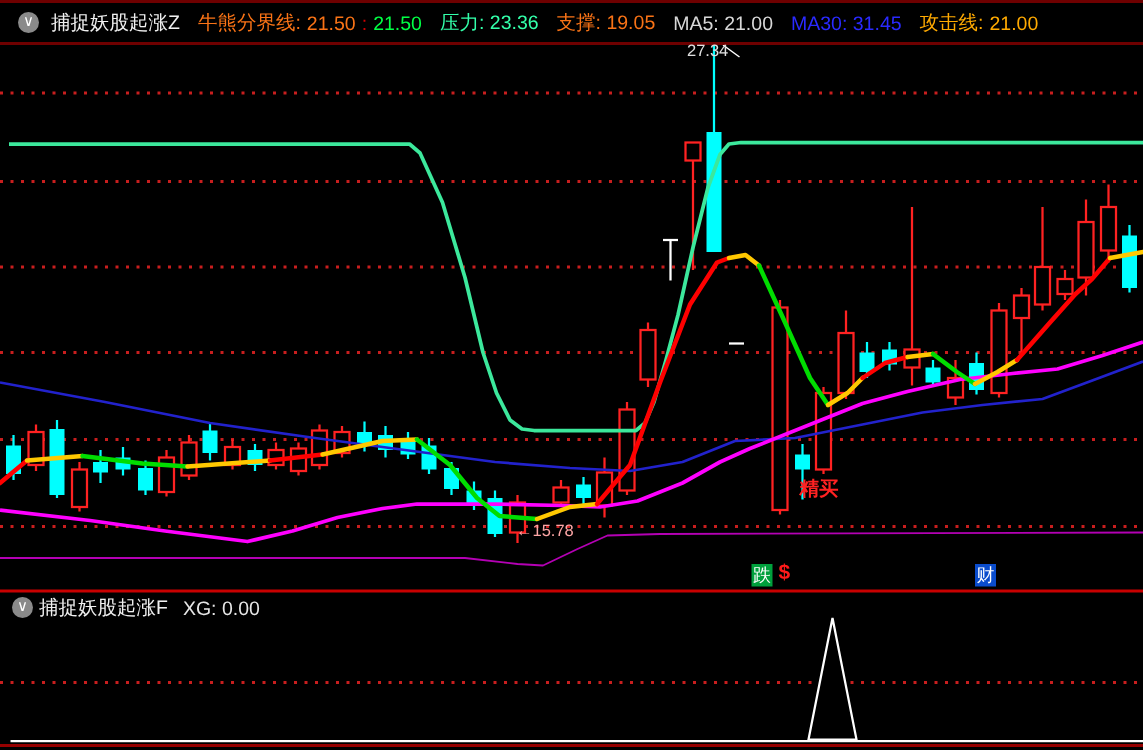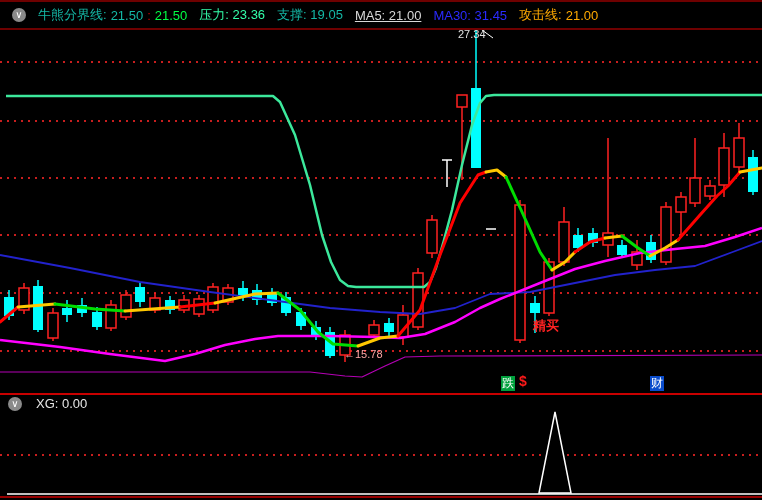--- a/index.html
+++ b/index.html
@@ -7,24 +7,24 @@
           font-family:"Liberation Sans","DejaVu Sans",sans-serif;}
   #chart-svg{position:absolute;left:0;top:0;}
   .titlebar{position:absolute;left:0;top:2px;width:762px;height:26px;display:flex;
             align-items:center;padding-left:8px;font-size:13px;white-space:nowrap;z-index:5;}
   .titlebar span{margin-right:4px;}
   .sym{color:#f0f0f0;}
   .ind{color:#f0f0f0;margin-left:4px;}
   .dd-icon{display:inline-flex;align-items:center;justify-content:center;width:14px;height:14px;
            border-radius:50%;background:#8a8a8a;color:#fff;font-size:10px;line-height:14px;
            margin:0 4px;flex:none;}
-  .mag{color:#14b8a6;}
+  .mag{color:#f97316;}
   .grn{color:#00ff44;}
   .mint{color:#33ffaa;}
-  .gray{color:#d8d8d8;text-decoration:underline;}
+  .gray{color:#d8d8d8;}
   .blue{color:#2a2aff;}
   .org{color:#ffaa00;}
   .rcolon{color:#d00000;}
   .gap{margin-left:8px;}
   .ann{position:absolute;z-index:4;white-space:nowrap;}
   .ann-high{left:458px;top:28px;color:#e0e0e0;font-size:11px;}
   .ann-low{left:344px;top:348px;color:#fca5a5;font-size:11px;}
   .ann-buy{left:533px;top:317px;color:#ff2222;font-size:13px;font-weight:bold;}
   .badge{position:absolute;z-index:4;font-size:12px;line-height:15px;height:15px;padding:0 1px;
          color:#fff;}
@@ -173,20 +173,21 @@
       <line x1="7" y1="494" x2="762" y2="494" stroke="#ffffff" stroke-width="1.5"></line>
       <polygon points="539,493 555,412 571,493" fill="#000" stroke="#ffffff" stroke-width="1.5"></polygon>
       <line x1="0" y1="1" x2="762" y2="1" stroke="#6e0000" stroke-width="2"></line>
       <line x1="0" y1="29" x2="762" y2="29" stroke="#6e0000" stroke-width="2"></line>
       <line x1="0" y1="394" x2="762" y2="394" stroke="#c80000" stroke-width="2"></line>
       <line x1="0" y1="497" x2="762" y2="497" stroke="#960000" stroke-width="2"></line>
     </svg>
 
   <div class="titlebar">
     <span class="dd-icon">∨</span>
+    <span class="ind">捕捉妖股起涨Z</span>
     <span class="mag gap">牛熊分界线:</span>
     <span class="mag">21.50</span>
     <span class="rcolon">:</span>
     <span class="grn">21.50</span>
     <span class="mint gap">压力: 23.36</span>
     <span class="mag gap">支撑: 19.05</span>
     <span class="gray gap">MA5: 21.00</span>
     <span class="blue gap">MA30: 31.45</span>
     <span class="org gap">攻击线:</span>
     <span class="org">21.00</span>
@@ -195,16 +196,17 @@
 
   <div class="ann ann-high">27.34</div>
   <div class="ann ann-low">←15.78</div>
   <div class="ann ann-buy">精买</div>
   <div class="badge badge-die">跌</div>
   <div class="badge badge-s">$</div>
   <div class="badge badge-cai">财</div>
 
   <div class="subbar">
     <span class="dd-icon">∨</span>
+    <span>捕捉妖股起涨F</span>
     <span class="xg">XG: 0.00</span>
   </div>
 
 </div>
 
 </body></html>

